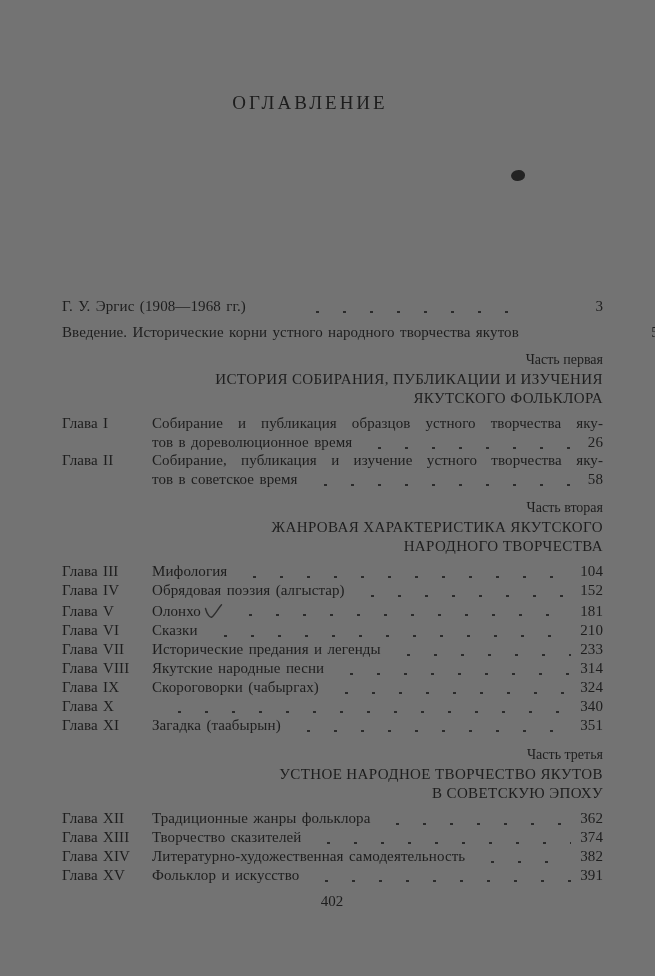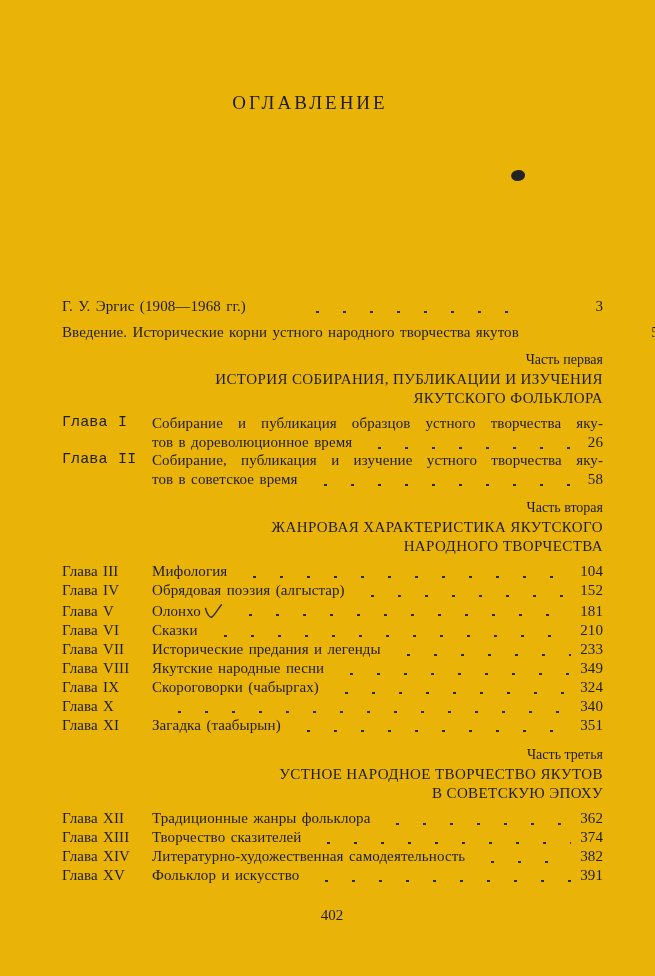--- a/index.html
+++ b/index.html
@@ -1,18 +1,18 @@
 <!DOCTYPE html>
 <html><head>
 <meta charset="utf-8">
 <style>
   html,body { margin:0; padding:0; background:#e8e8e6; }
   .page {
     position:relative; width:655px; height:976px; margin:0 auto;
-    background:#eab308; overflow:hidden;
+    background:#737373; overflow:hidden;
     font-family:"Liberation Serif","DejaVu Serif",serif;
     color:#1d1d1d;
   }
   .toc-title {
     position:absolute; top:92px; left:62px; width:540px; margin:0;
     text-align:center; transform:translateX(-22px);
     font-size:19px; font-weight:normal; letter-spacing:3px;
   }
   .content { position:absolute; left:62px; top:296px; width:541px; }
 
@@ -30,28 +30,28 @@
   .part-line { text-align:right; font-size:15px; line-height:19px; letter-spacing:0.4px; }
   .chapters { margin-top:6px; }
 
   .chap { display:flex; align-items:baseline; line-height:19px; font-size:15px; white-space:nowrap; letter-spacing:0.1px; word-spacing:1.5px; }
   .cn { flex:0 0 90px; }
   .ct { flex:0 0 auto; }
   .chap .ld { background-position:2px 12px; }
   .chap-body { flex:1 1 auto; min-width:0; }
   .l1 { text-align:justify; text-align-last:justify; line-height:18.5px; }
   .l2 { display:flex; align-items:baseline; line-height:18.5px; }
-  .two .cn { align-self:flex-start; line-height:18.5px;font-family:Liberation Mono, monospace; }
+  .two .cn { align-self:flex-start; line-height:18.5px; }
 
   .check-icon { flex:0 0 auto; margin-left:3px; transform:translateY(4px); }
   .ink-spot {
     position:absolute; left:511px; top:170px; width:14px; height:11px;
     background:#232323; border-radius:55% 45% 52% 48%;
   }
-  .folio { position:absolute; top:893px; left:62px; width:540px; text-align:center; font-size:15px;margin-top:14px; }
+  .folio { position:absolute; top:893px; left:62px; width:540px; text-align:center; font-size:15px; }
 </style>
 </head>
 <body>
 
 <div class="page">
   <div class="ink-spot"></div>
 
   <h1 class="toc-title">ОГЛАВЛЕНИЕ</h1>
 
   <div class="content">
@@ -134,21 +134,21 @@
         <div class="chap">
           <span class="cn">Глава VII</span>
           <span class="ct">Исторические предания и легенды</span>
           <span class="ld"></span>
           <span class="pg">233</span>
         </div>
         <div class="chap">
           <span class="cn">Глава VIII</span>
           <span class="ct">Якутские народные песни</span>
           <span class="ld"></span>
-          <span class="pg">349</span>
+          <span class="pg">314</span>
         </div>
         <div class="chap">
           <span class="cn">Глава IX</span>
           <span class="ct">Скороговорки (чабыргах)</span>
           <span class="ld"></span>
           <span class="pg">324</span>
         </div>
         <div class="chap">
           <span class="cn">Глава X</span>
           <span class="ld"></span>

